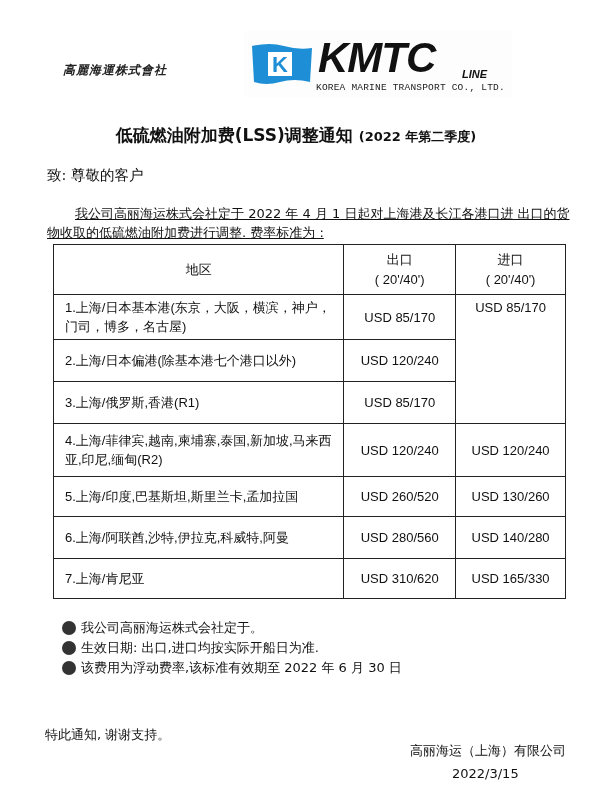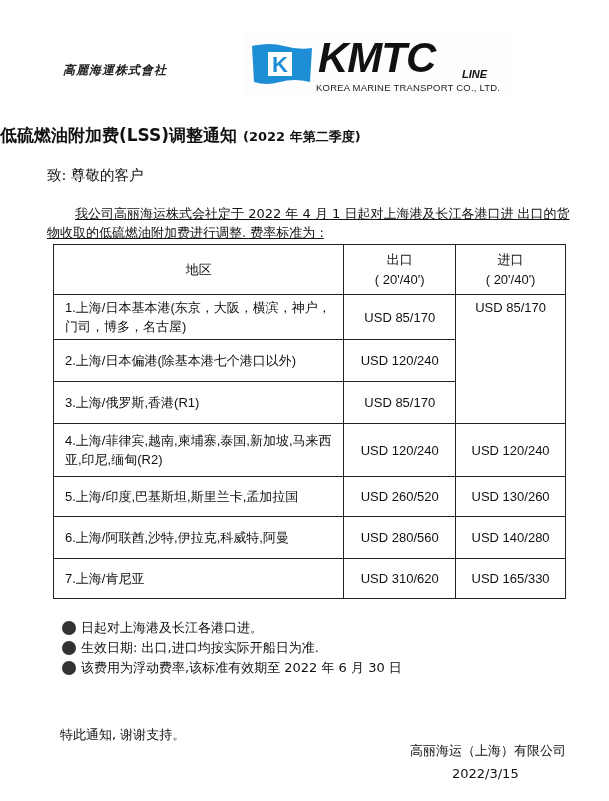--- a/index.html
+++ b/index.html
@@ -7,37 +7,37 @@
            font-family: "DejaVu Sans", "Liberation Sans", sans-serif; color: #111; }
     .abs { position: absolute; }
     .cjk-logo { left: 63px; top: 62px; font-family: "DejaVu Serif", serif; font-size: 12px;
                 font-weight: bold; letter-spacing: 1px; color: #222; font-style: italic; }
     .logo-box { left: 244px; top: 31px; width: 268px; height: 66px; background: #fdfdfd; }
     .flag { left: 250px; top: 42px; width: 64px; height: 44px; }
     .kmtc { left: 318px; top: 34px; font-family: "Liberation Sans", sans-serif; font-weight: 900;
             font-style: italic; font-size: 42px; letter-spacing: -1px; color: #111; }
     .line-word { left: 462px; top: 68px; font-family: "Liberation Sans", sans-serif; font-weight: bold;
                  font-style: italic; font-size: 11px; color: #111; }
-    .korea-sub { left: 316px; top: 82px; font-family: Liberation Sans, sans-serif;
+    .korea-sub { left: 316px; top: 82px; font-family: Liberation Mono, monospace;
                  font-size: 9.5px; color: #222; letter-spacing: 0.2px; }
-    .title { left: 0; width: 560px; top: 124px; text-align: left; font-size: 17px; font-weight: bold; }
+    .title { left: 16px; width: 560px; top: 124px; text-align: center; font-size: 17px; font-weight: bold; }
     .title .yr { font-size: 13px; font-weight: bold; }
     .greeting { left: 47px; top: 166px; font-size: 14.5px; }
     .para { left: 47px; top: 204px; width: 525px; font-size: 13px; line-height: 19px; text-indent: 28px; text-decoration: underline; }
     table.rates { position: absolute; left: 53px; top: 244px; width: 513px; border-collapse: collapse;
                   font-size: 13px; font-family: "Liberation Sans", "DejaVu Sans", sans-serif; }
     table.rates td, table.rates th { border: 1.5px solid #222; padding: 0; font-weight: normal; }
     table.rates th { text-align: center; line-height: 20px; }
     .c1 { width: 291px; } .c2 { width: 112px; } .c3 { width: 110px; }
     td.region { padding-left: 11px !important; line-height: 19px; text-align: left; }
     td.val { text-align: center; }
     .notes { left: 62px; top: 618px; font-size: 13px; line-height: 20px; }
     .note { display: flex; align-items: center; }
     .bullet { width: 14px; height: 14px; border-radius: 50%; background: #333; margin-right: 5px; flex: none; }
-    .closing { left: 60px; top: 726px; font-size: 13px; }
+    .closing { left: 45px; top: 726px; font-size: 13px; }
     .company { left: 410px; top: 742px; font-size: 13px; }
     .date { left: 452px; top: 766px; font-size: 13px; }
   </style>
 </head>
 <body>
 
 <div class="abs cjk-logo">高麗海運株式會社</div>
 <div class="abs logo-box"></div>
 <svg class="abs flag" viewBox="0 0 64 44">
   <path d="M2 4 Q20 0 34 4 T62 6 L60 40 Q44 36 30 40 T4 40 Z" fill="#1e8fd6"></path>
@@ -106,21 +106,21 @@
     <td class="region">7.上海/肯尼亚</td>
     <td class="val">USD 310/620</td>
     <td class="val">USD 165/330</td>
   </tr>
 </tbody>
   </table>
 
 <div class="abs notes">
   <div class="note">
     <span class="bullet"></span>
-    <span>日起对上海港及长江各港口进。</span>
+    <span>我公司高丽海运株式会社定于。</span>
   </div>
   <div class="note">
     <span class="bullet"></span>
     <span>生效日期: 出口,进口均按实际开船日为准.</span>
   </div>
   <div class="note">
     <span class="bullet"></span>
     <span>该费用为浮动费率,该标准有效期至 2022 年 6 月 30 日</span>
   </div>
 </div>

